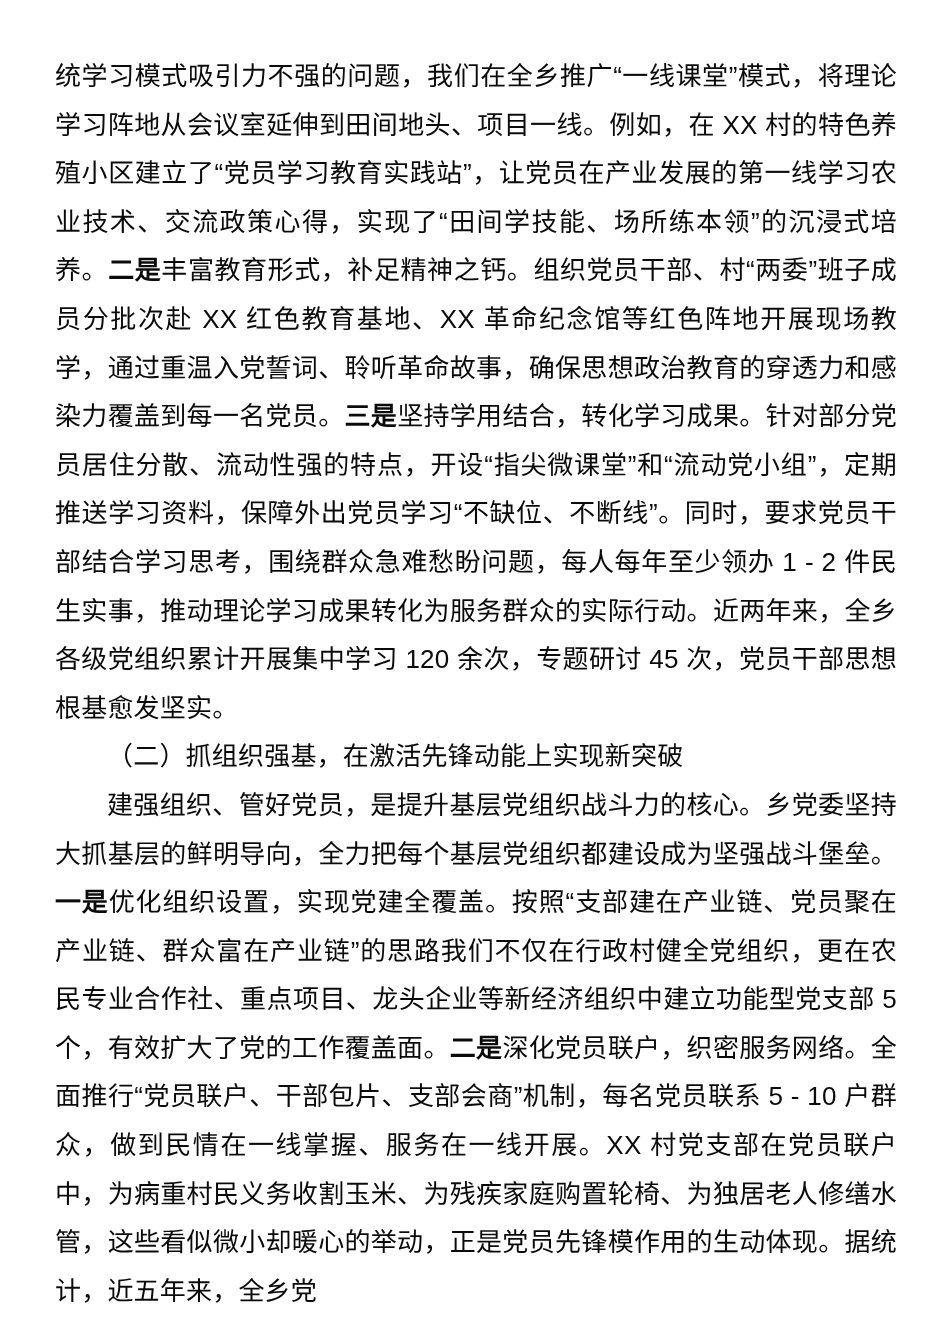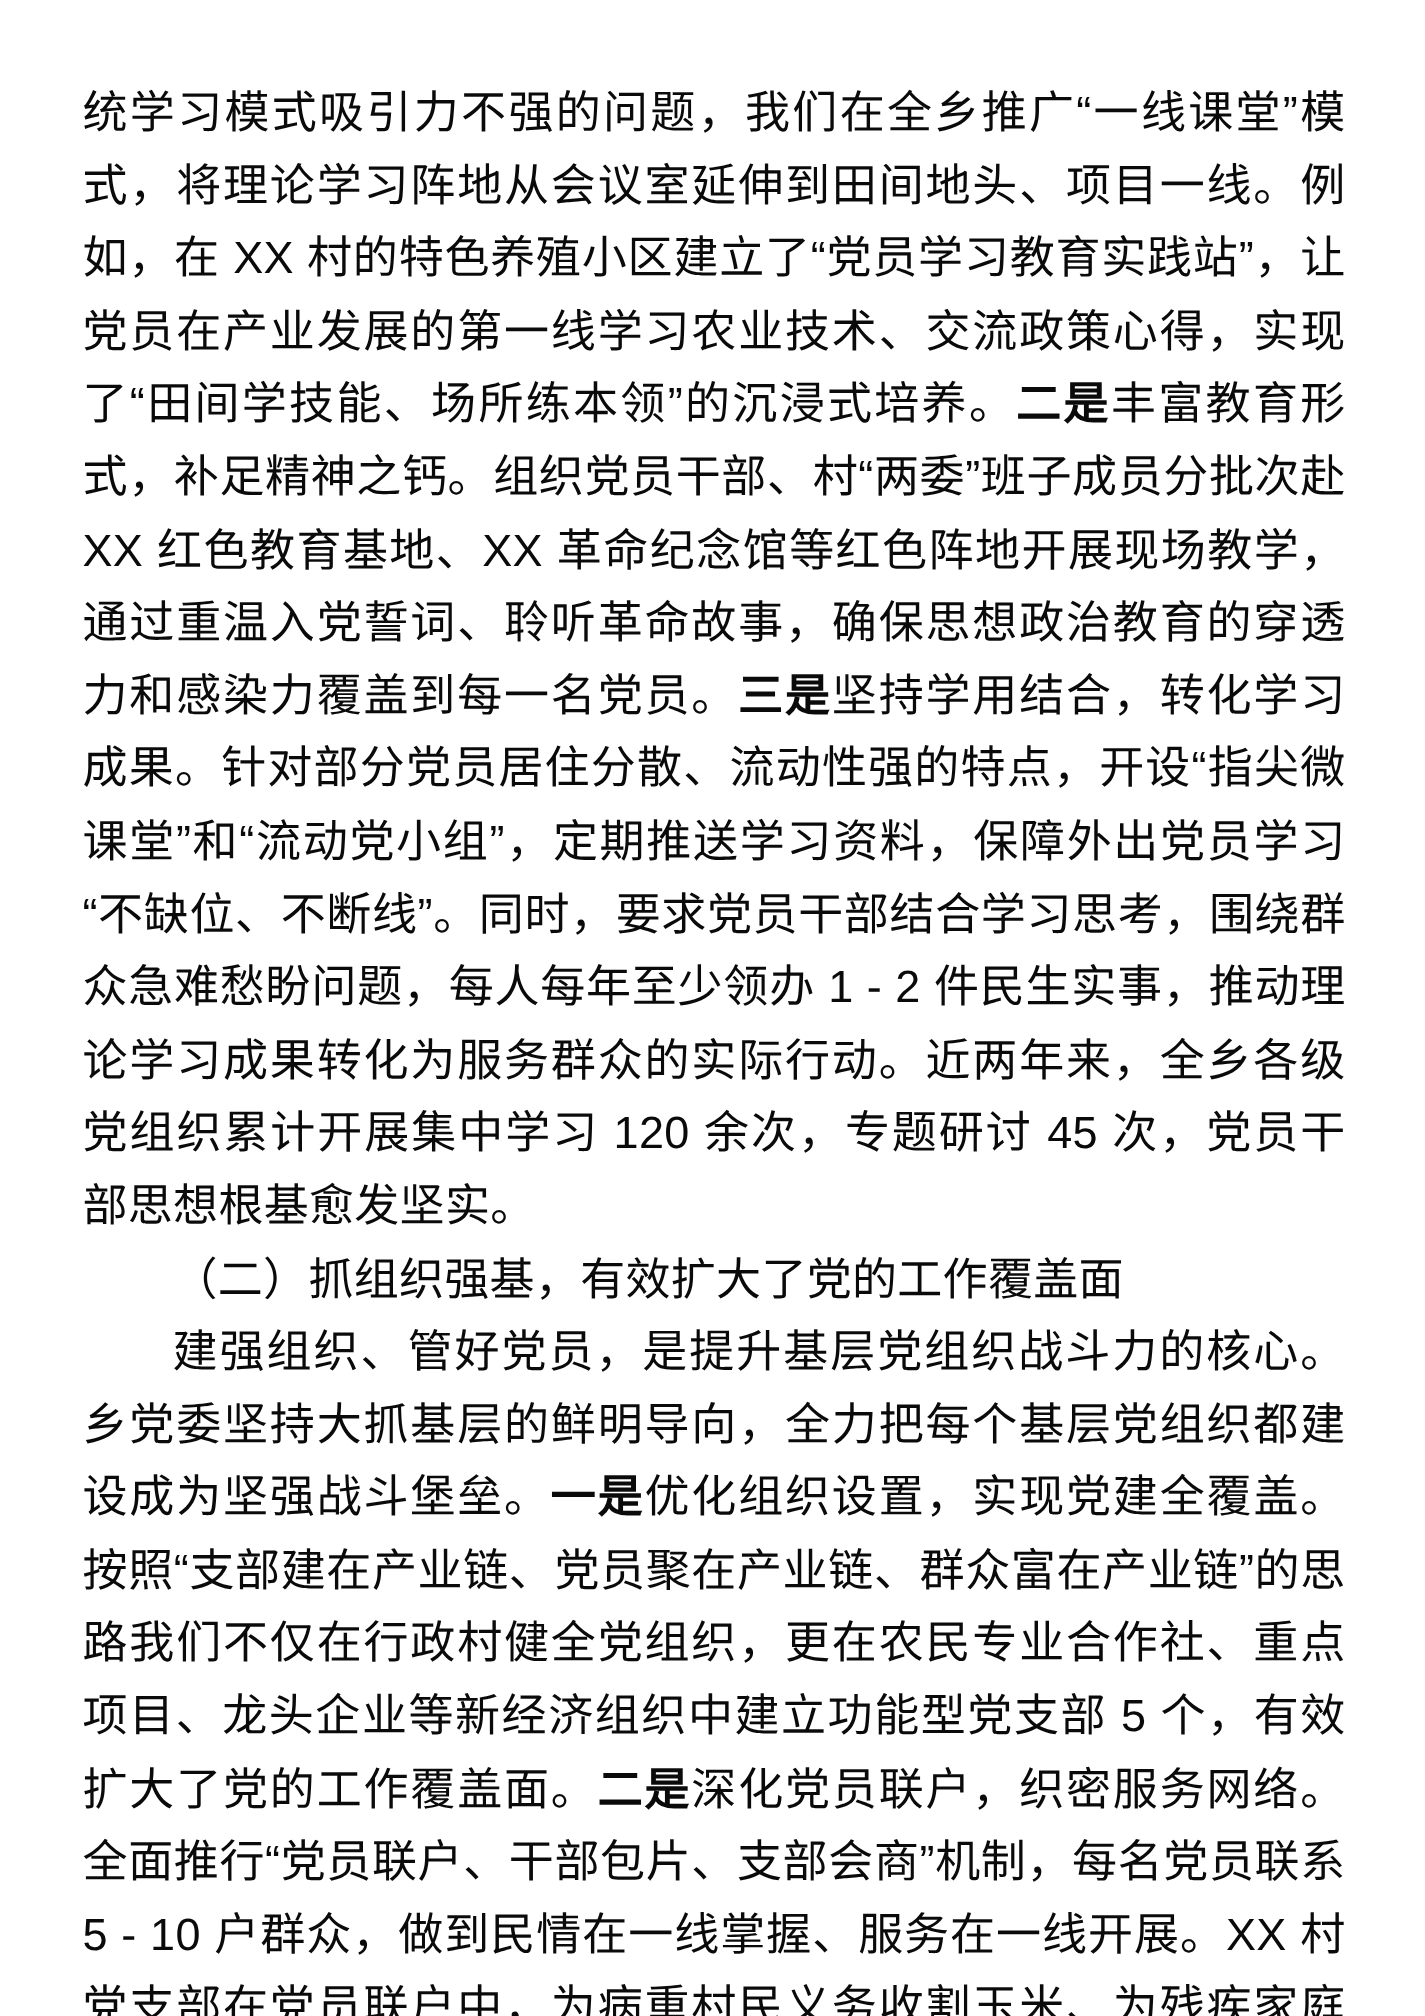--- a/index.html
+++ b/index.html
@@ -21,21 +21,21 @@
     box-sizing: border-box;
   }
   .doc-body {
     position: absolute;
     left: 55px;
     top: 52px;
     width: 842px;
   }
   .para {
     margin: 0 0 0 0;
-    font-size: 30px;
+    font-size: 26px;
     line-height: 48.6px;
     text-align: justify;
     text-justify: inter-ideograph;
     letter-spacing: 0.2px;
     word-break: break-all;
     color: #0a0a0a;
   }
   .para.indent {
     text-indent: 2em;
   }
@@ -46,16 +46,16 @@
     font-weight: bold;
   }
 </style>
 </head>
 <body style="background: rgb(255, 255, 255);">
 
 <div class="page">
   <div class="doc-body" id="doc-body">
 
   <p class="para"><span class="">统学习模式吸引力不强的问题，我们在全乡推广“一线课堂”模式，将理论学习阵地从会议室延伸到田间地头、项目一线。例如，在 XX 村的特色养殖小区建立了“党员学习教育实践站”，让党员在产业发展的第一线学习农业技术、交流政策心得，实现了“田间学技能、场所练本领”的沉浸式培养。</span><span class="b">二是</span><span class="">丰富教育形式，补足精神之钙。组织党员干部、村“两委”班子成员分批次赴 XX 红色教育基地、XX 革命纪念馆等红色阵地开展现场教学，通过重温入党誓词、聆听革命故事，确保思想政治教育的穿透力和感染力覆盖到每一名党员。</span><span class="b">三是</span><span class="">坚持学用结合，转化学习成果。针对部分党员居住分散、流动性强的特点，开设“指尖微课堂”和“流动党小组”，定期推送学习资料，保障外出党员学习“不缺位、不断线”。同时，要求党员干部结合学习思考，围绕群众急难愁盼问题，每人每年至少领办 1 - 2 件民生实事，推动理论学习成果转化为服务群众的实际行动。近两年来，全乡各级党组织累计开展集中学习 120 余次，专题研讨 45 次，党员干部思想根基愈发坚实。</span></p>
-      <p class="para indent heading"><span class="">（二）抓组织强基，有效扩大了党的工作覆盖面</span></p>
+      <p class="para indent heading"><span class="">（二）抓组织强基，在激活先锋动能上实现新突破</span></p>
       <p class="para indent"><span class="">建强组织、管好党员，是提升基层党组织战斗力的核心。乡党委坚持大抓基层的鲜明导向，全力把每个基层党组织都建设成为坚强战斗堡垒。</span><span class="b">一是</span><span class="">优化组织设置，实现党建全覆盖。按照“支部建在产业链、党员聚在产业链、群众富在产业链”的思路我们不仅在行政村健全党组织，更在农民专业合作社、重点项目、龙头企业等新经济组织中建立功能型党支部 5 个，有效扩大了党的工作覆盖面。</span><span class="b">二是</span><span class="">深化党员联户，织密服务网络。全面推行“党员联户、干部包片、支部会商”机制，每名党员联系 5 - 10 户群众，做到民情在一线掌握、服务在一线开展。XX 村党支部在党员联户中，为病重村民义务收割玉米、为残疾家庭购置轮椅、为独居老人修缮水管，这些看似微小却暖心的举动，正是党员先锋模作用的生动体现。据统计，近五年来，全乡党</span></p>
     </div>
 </div>
 
 </body></html>

